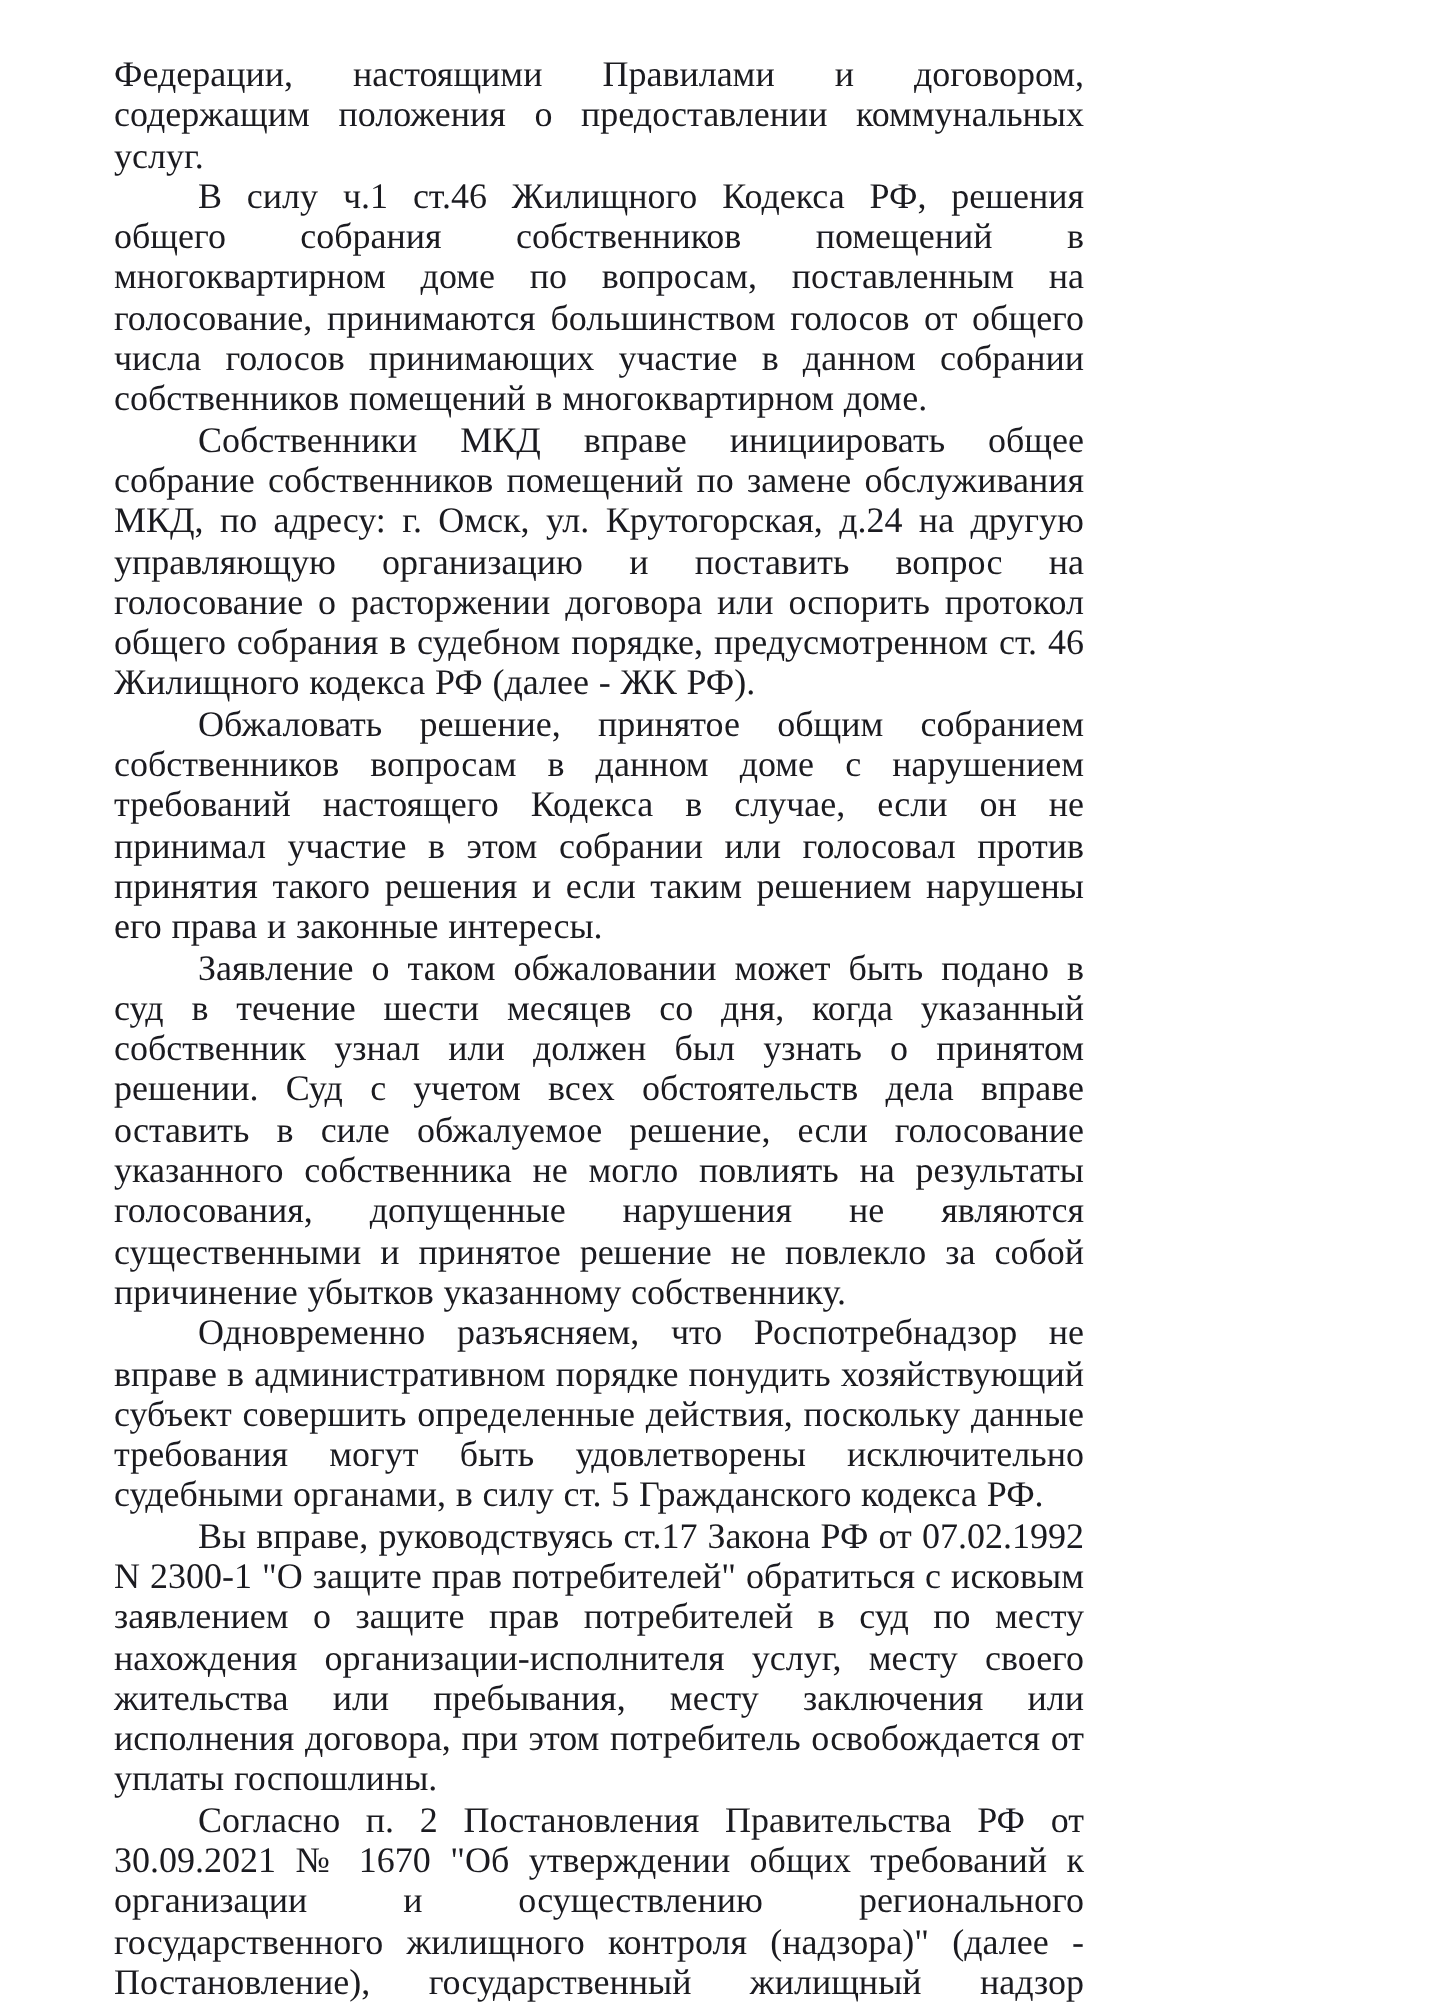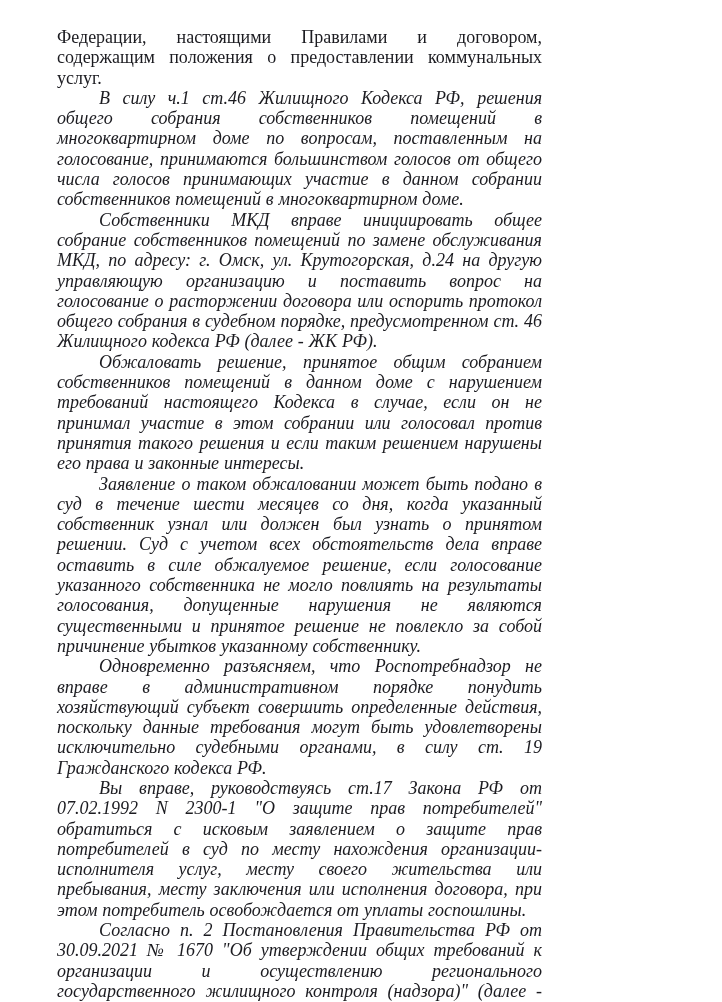--- a/index.html
+++ b/index.html
@@ -21,33 +21,32 @@
     color: #1b1b20;
   }
   .document-body p {
     margin: 0;
     padding: 0;
     text-align: justify;
     word-spacing: 0.02em;
   }
   .document-body p.indent {
     text-indent: 42px;
-    font-style: italic;
   }
   .document-body p.justify-last {
     text-align-last: justify;
   }
 </style>
 </head>
 <body>
 
 <div class="document-page" style="background: rgb(255, 255, 255); color: rgb(27, 27, 32);">
   <div class="document-body">
       <p class="">Федерации, настоящими Правилами и договором, содержащим положения о предоставлении коммунальных услуг.</p>
       <p class="indent">В силу ч.1 ст.46 Жилищного Кодекса РФ, решения общего собрания собственников помещений в многоквартирном доме по вопросам, поставленным на голосование, принимаются большинством голосов от общего числа голосов принимающих участие в данном собрании собственников помещений в многоквартирном доме.</p>
       <p class="indent">Собственники МКД вправе инициировать общее собрание собственников помещений по замене обслуживания МКД, по адресу: г. Омск, ул. Крутогорская, д.24 на другую управляющую организацию и поставить вопрос на голосование о расторжении договора или оспорить протокол общего собрания в судебном порядке, предусмотренном ст. 46 Жилищного кодекса РФ (далее - ЖК РФ).</p>
-      <p class="indent">Обжаловать решение, принятое общим собранием собственников помещений в данном доме с нарушением требований настоящего Кодекса в случае, если он не принимал участие в этом собрании или голосовал против принятия такого решения и если таким решением нарушены его права и законные интересы.</p>
+      <p class="indent">Обжаловать решение, принятое общим собранием собственников вопросам в данном доме с нарушением требований настоящего Кодекса в случае, если он не принимал участие в этом собрании или голосовал против принятия такого решения и если таким решением нарушены его права и законные интересы.</p>
       <p class="indent">Заявление о таком обжаловании может быть подано в суд в течение шести месяцев со дня, когда указанный собственник узнал или должен был узнать о принятом решении. Суд с учетом всех обстоятельств дела вправе оставить в силе обжалуемое решение, если голосование указанного собственника не могло повлиять на результаты голосования, допущенные нарушения не являются существенными и принятое решение не повлекло за собой причинение убытков указанному собственнику.</p>
-      <p class="indent">Одновременно разъясняем, что Роспотребнадзор не вправе в административном порядке понудить хозяйствующий субъект совершить определенные действия, поскольку данные требования могут быть удовлетворены исключительно судебными органами, в силу ст. 19 Гражданского кодекса РФ.</p>
+      <p class="indent">Одновременно разъясняем, что Роспотребнадзор не вправе в административном порядке понудить хозяйствующий субъект совершить определенные действия, поскольку данные требования могут быть удовлетворены исключительно судебными органами, в силу ст. 5 Гражданского кодекса РФ.</p>
       <p class="indent">Вы вправе, руководствуясь ст.17 Закона РФ от 07.02.1992 N 2300-1 "О защите прав потребителей" обратиться с исковым заявлением о защите прав потребителей в суд по месту нахождения организации-исполнителя услуг, месту своего жительства или пребывания, месту заключения или исполнения договора, при этом потребитель освобождается от уплаты госпошлины.</p>
       <p class="indent">Согласно п. 2 Постановления Правительства РФ от 30.09.2021 № 1670 "Об утверждении общих требований к организации и осуществлению регионального государственного жилищного контроля (надзора)" (далее - Постановление), государственный жилищный надзор осуществляется уполномоченными органами исполнительной власти субъектов Российской Федерации (далее - органы государственного жилищного надзора) в соответствии с положением, утверждаемым высшим исполнительным органом государственной власти субъекта Российской Федерации, и настоящим документом.</p>
     </div>
 </div>
 
 </body></html>

